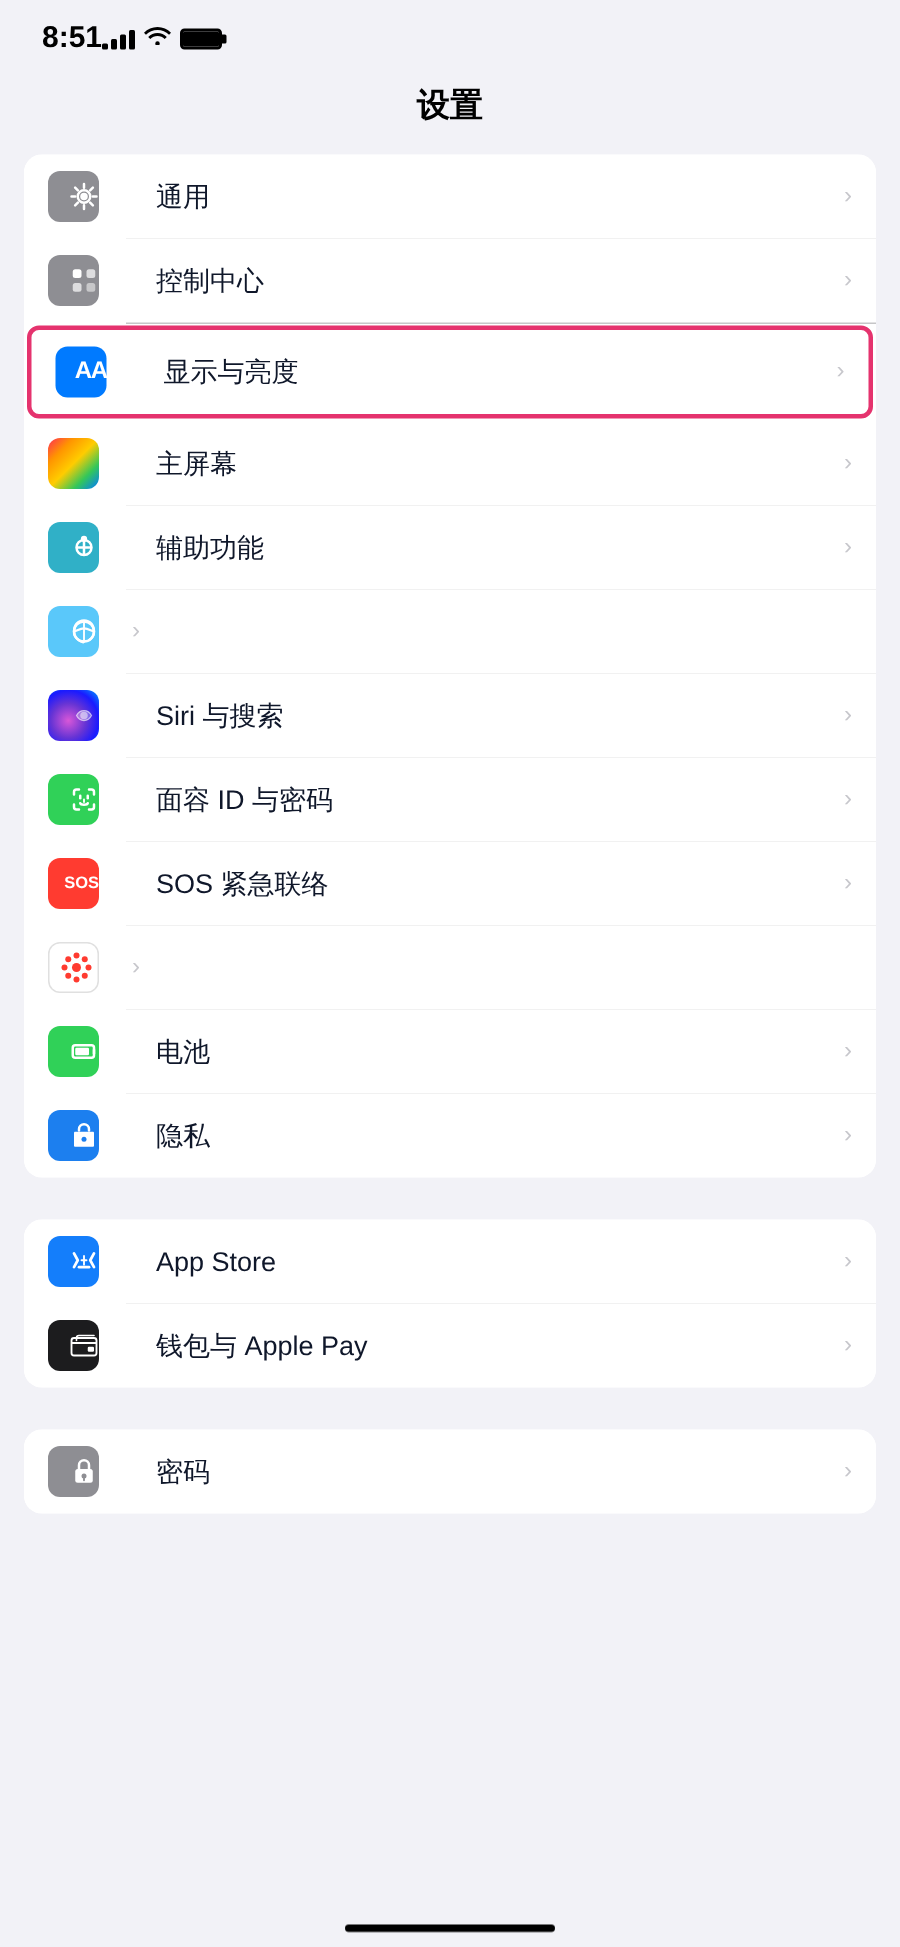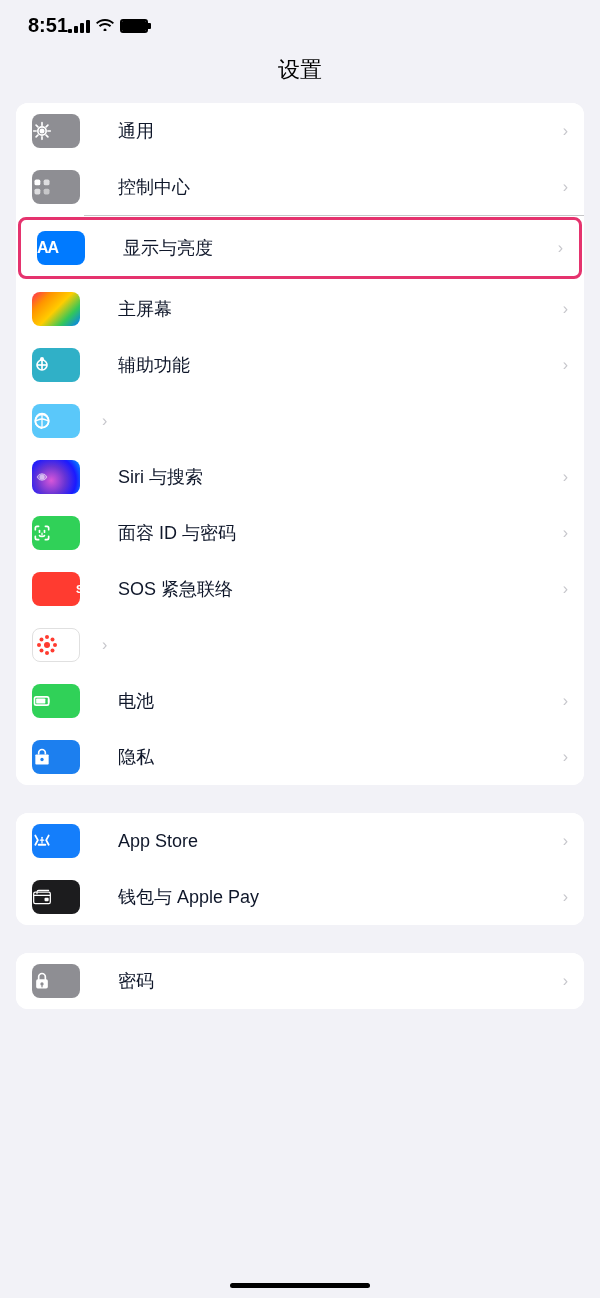--- a/index.html
+++ b/index.html
@@ -70,21 +70,21 @@
       width: 100%;
       height: 100%;
       background: #000;
       border-radius: 1px;
     }
 
     
     .page-title {
       text-align: center;
       font-size: 22px;
-      font-weight: 400;
+      font-weight: 700;
       color: #000;
       padding: 10px 0 18px 0;
       background: #f2f2f7;
     }
 
     
     .settings-group {
       margin: 0 16px 28px 16px;
       background: #fff;
       border-radius: 12px;
@@ -113,28 +113,28 @@
     .settings-item.highlighted {
       border: 3px solid #e5336e;
       border-radius: 8px;
       margin: 2px;
     }
     .settings-item.highlighted::after {
       display: none;
     }
 
     .item-icon {
-      width: 48px;
+      width: 34px;
       height: 34px;
       border-radius: 8px;
       margin-right: 14px;
       flex-shrink: 0;
       display: flex;
       align-items: center;
-      justify-content: flex-start;
+      justify-content: flex-end;
       font-size: 18px;
       color: #fff;
       font-weight: 600;
     }
 
     .item-label {
       flex: 1;
       font-size: 18px;
       color: #0f172a;
       margin-left: 24px;

